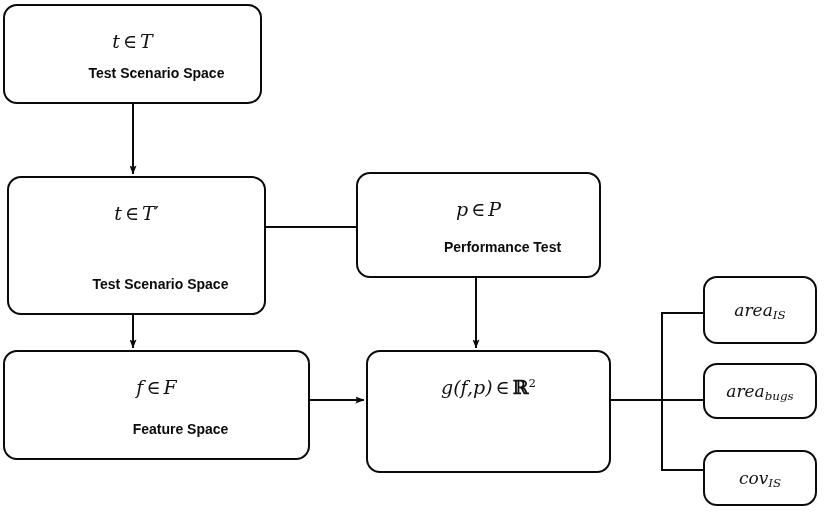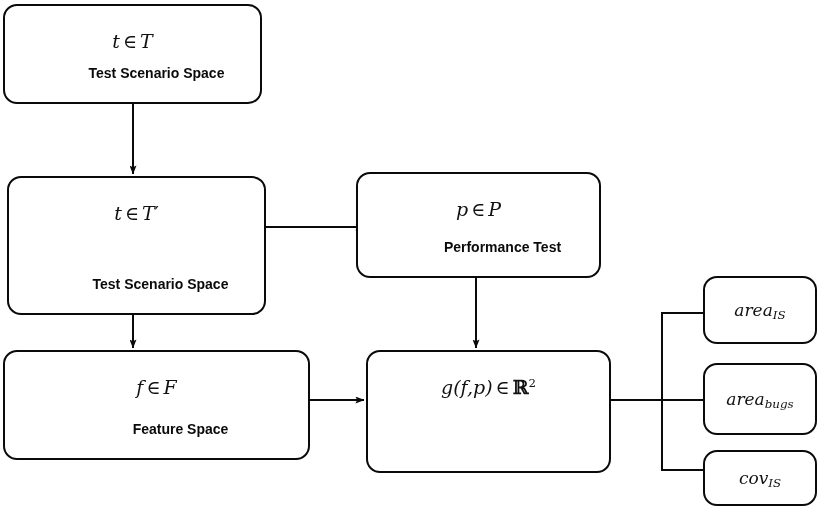--- a/index.html
+++ b/index.html
@@ -83,21 +83,21 @@
     margin-left: 48px;
   }
   
   #node-test-scenario-space { left: 3px;   top: 4px;   width: 259px; height: 100px; }
   #node-test-scenario-subset{ left: 7px;   top: 176px; width: 259px; height: 139px; }
   #node-feature-space       { left: 3px;   top: 350px; width: 307px; height: 110px; }
   #node-performance-space   { left: 356px; top: 172px; width: 245px; height: 106px; }
   #node-instance-space      { left: 366px; top: 350px; width: 245px; height: 123px; }
   
   #node-area-is    { left: 703px; top: 276px; width: 114px; height: 68px; }
-  #node-area-bugs  { left: 703px; top: 363px; width: 114px; height: 72px; }
+  #node-area-bugs  { left: 703px; top: 363px; width: 114px; height: 56px; }
   #node-cov-is     { left: 703px; top: 450px; width: 114px; height: 56px; }
   
   .node-math.pos-main  { top: 26px; }
   .node-label.pos-main { bottom: 22px; }
   .node-math.pos-small {
     top: 50%;
     transform: translateY(-50%);
     font-size: 17px;
   }
 </style>

